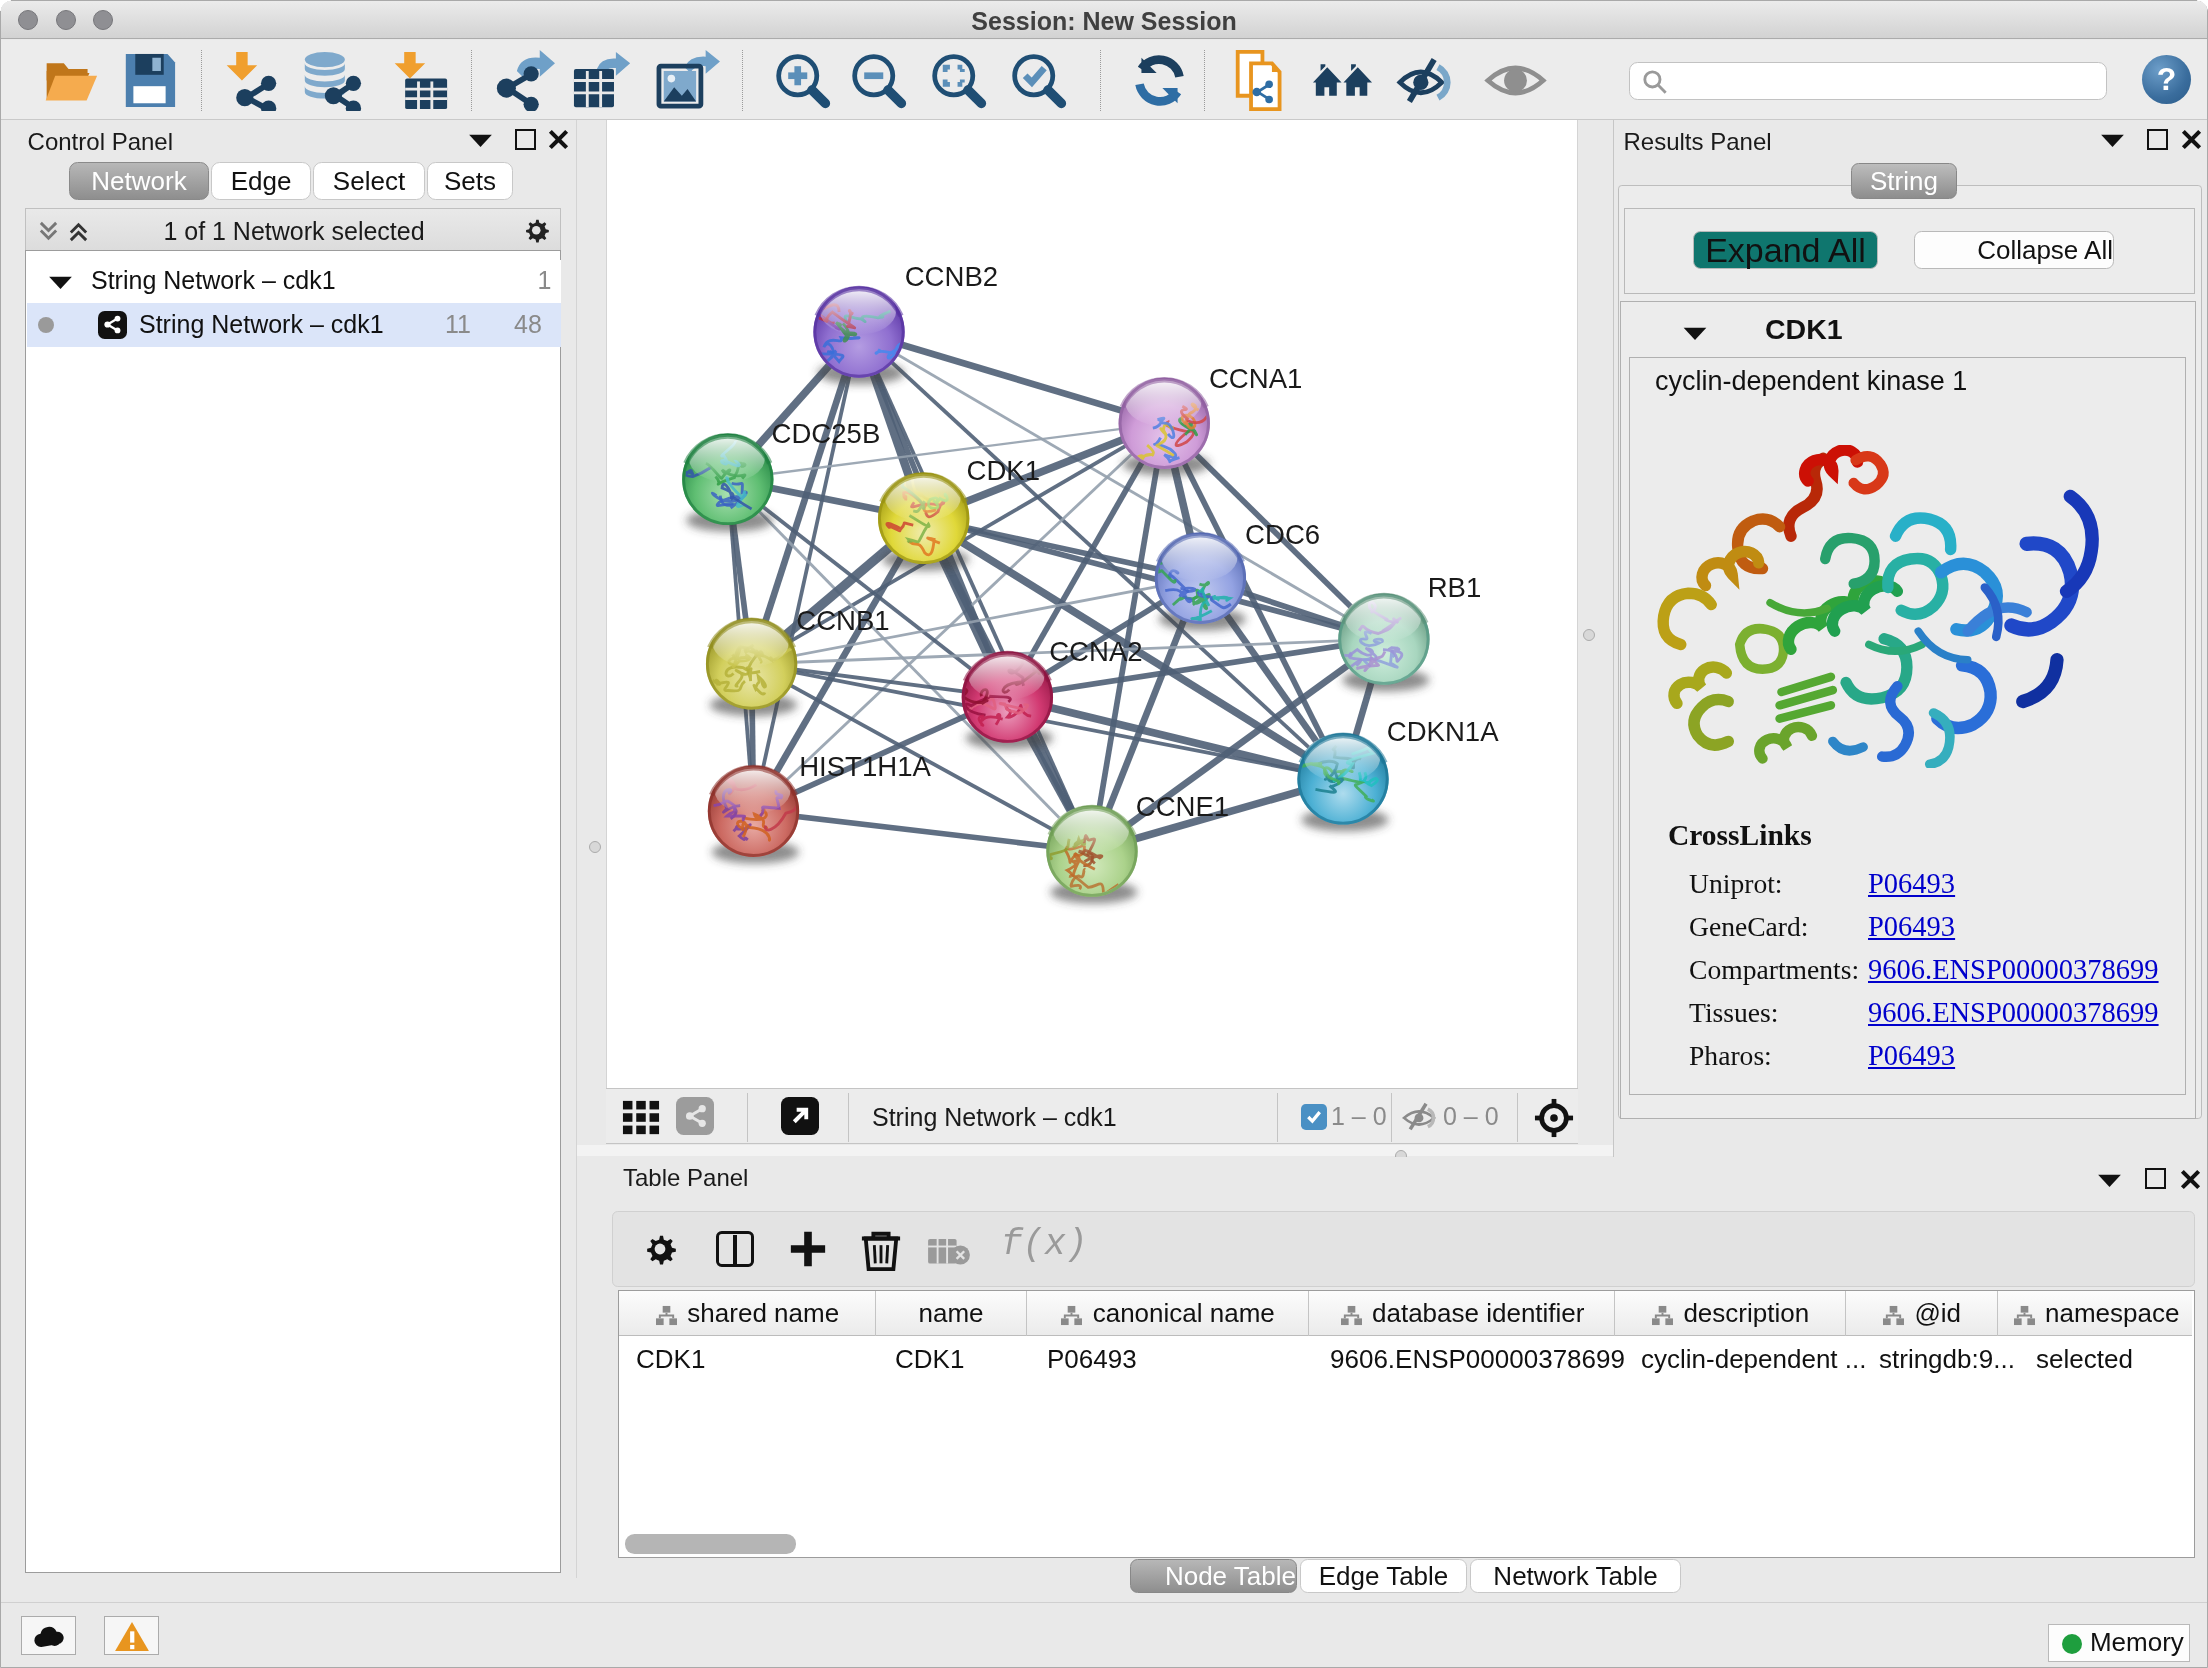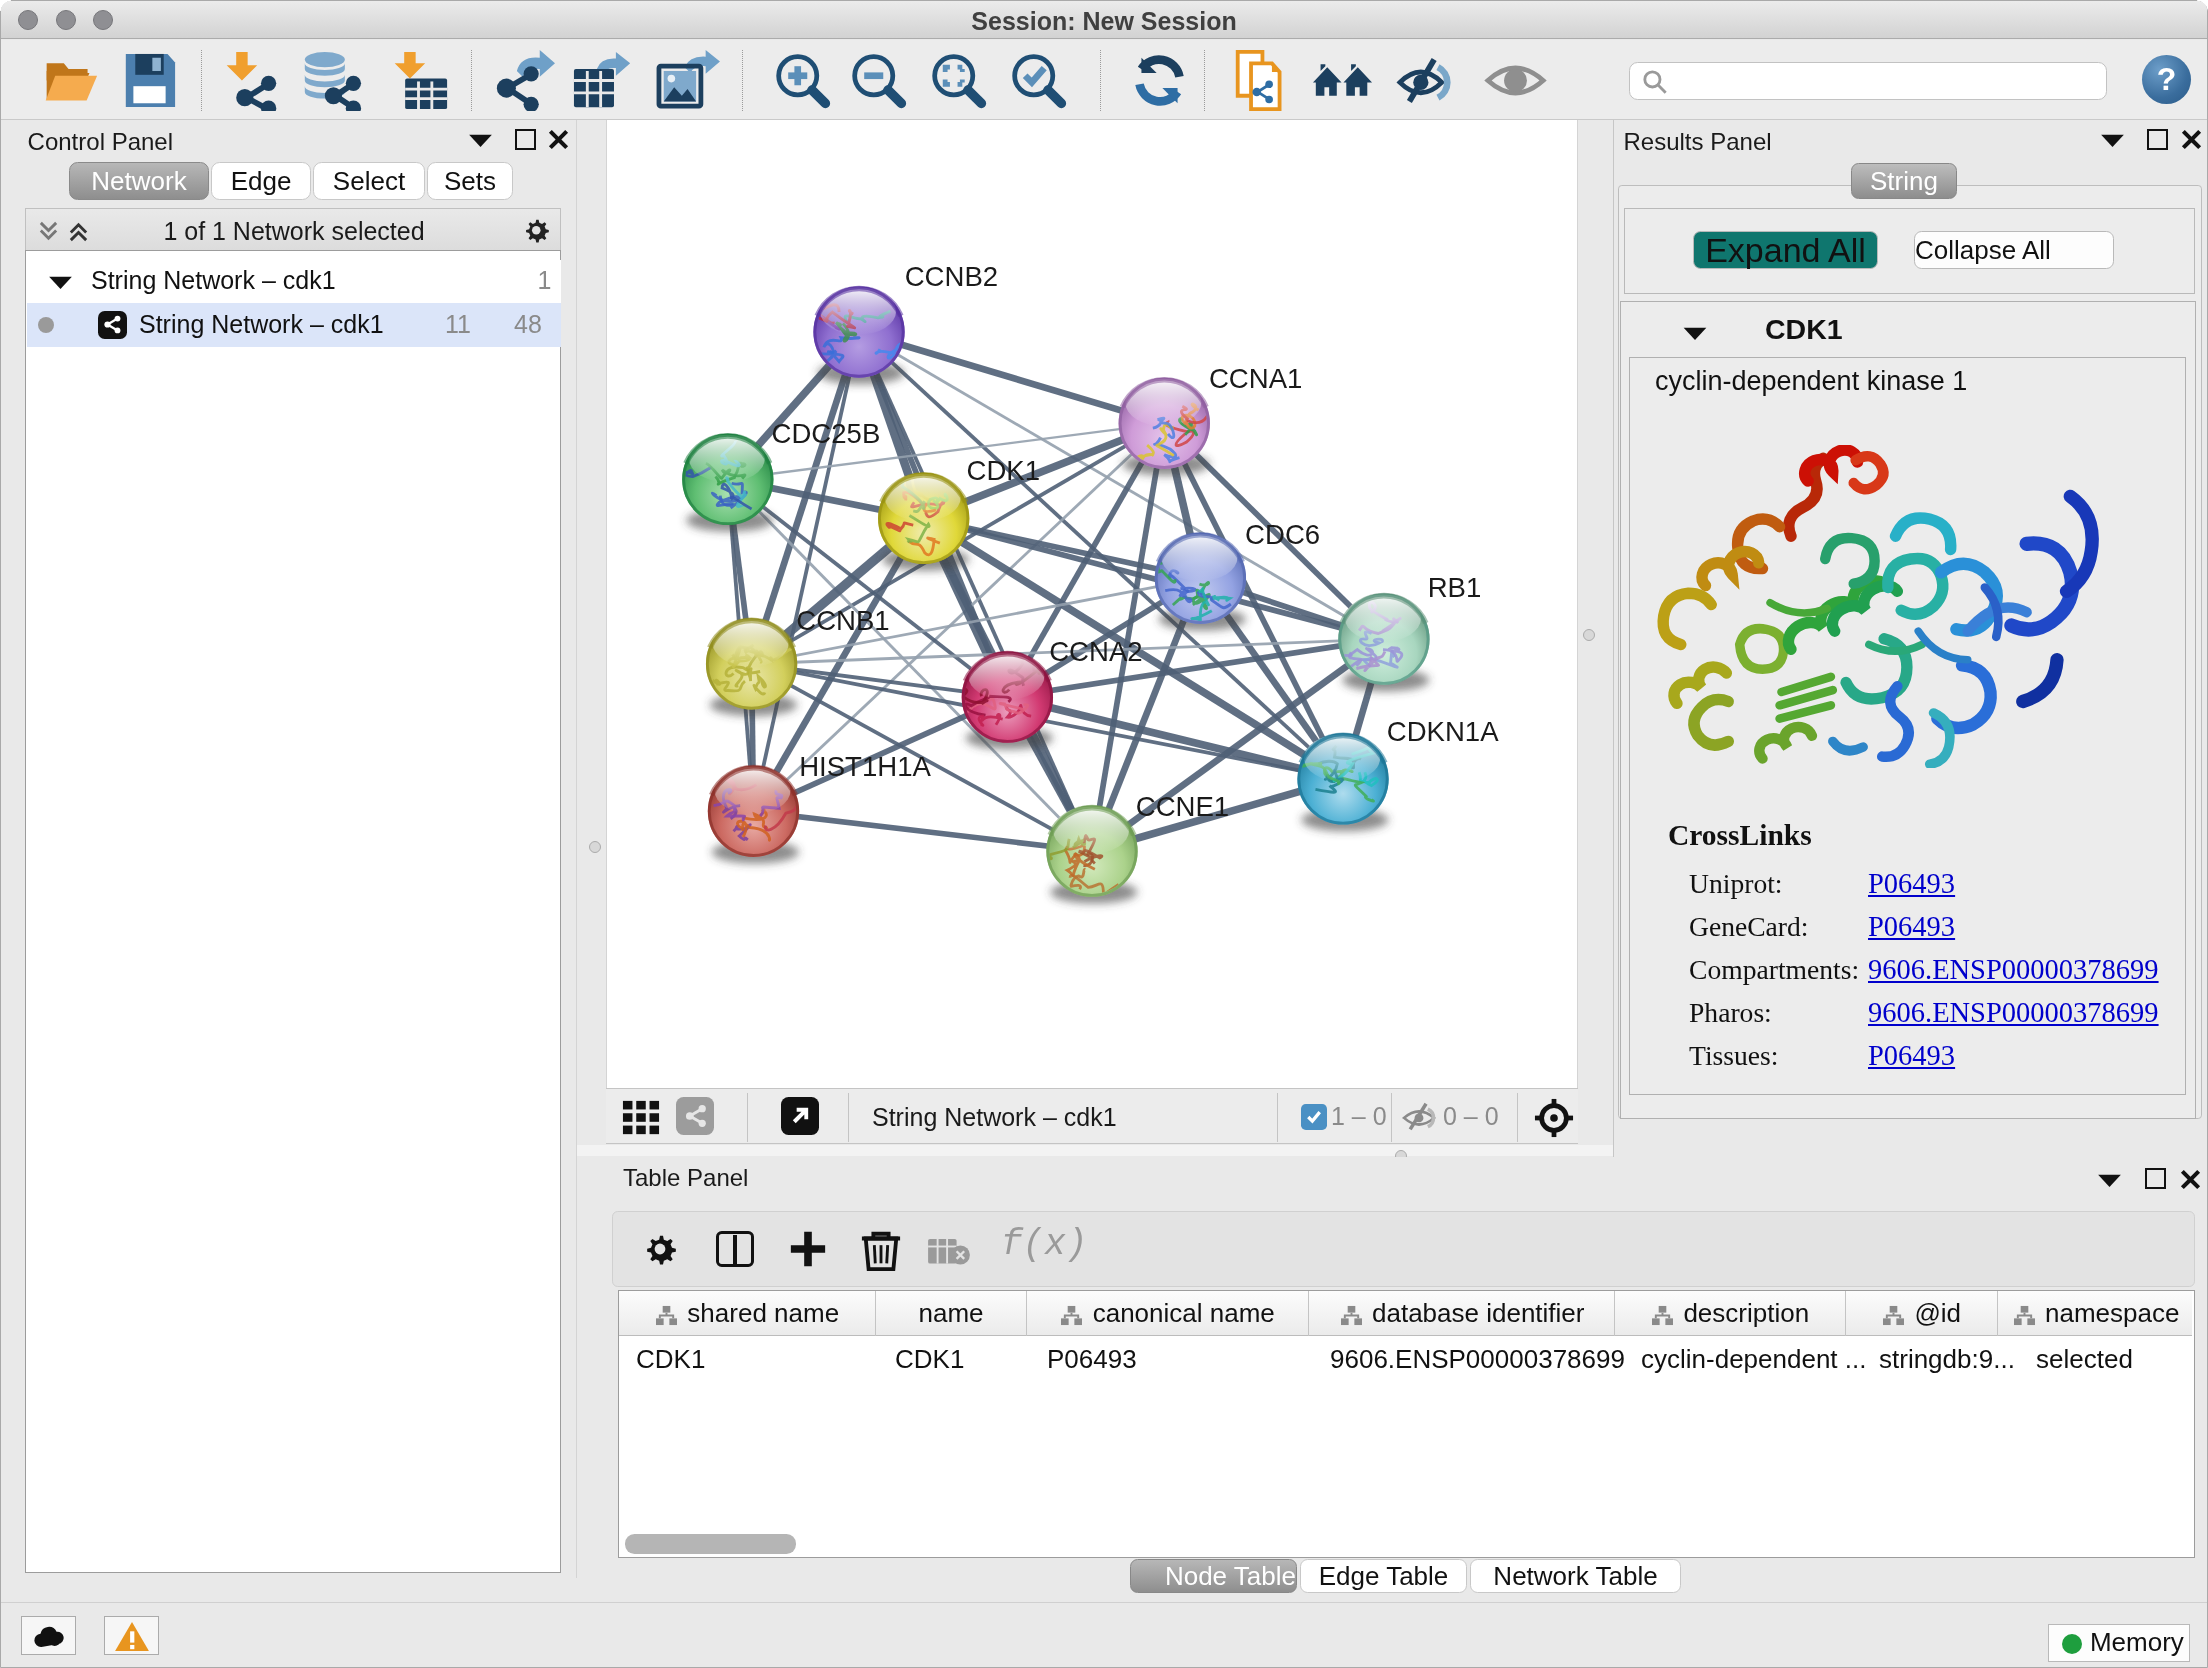--- a/index.html
+++ b/index.html
@@ -673,21 +673,21 @@
       <path d="M1 3 h24 L13 16 Z" fill="#111"></path>
     </svg>
  <div class="abs" style="left:533px;top:8.6px;width:21px;height:21px;border:2.9px solid #111"></div>
  <svg class="abs" style="left:566px;top:7.6px" width="23" height="23" viewBox="0 0 24 24">
       <path d="M2 5 L5 2 12 9 19 2 22 5 15 12 22 19 19 22 12 15 5 22 2 19 9 12 Z" fill="#111"></path>
     </svg>
  <div class="abs" style="left:3.8px;top:65px;width:584px;height:934px;background:#ececec;border:1px solid #bdbdbd;border-radius:3.8px"></div>
  <div class="abs" style="left:237px;top:43px;width:106px;height:36px;border-radius:7.6px;background:linear-gradient(#bdbdbd,#8d8d8d);border:1px solid #888;color:#fff;font-size:26px;text-align:center;line-height:34px">String</div>
  <div class="abs" style="left:9.5px;top:88px;width:571px;height:86px;background:#ececec;border:1px solid #b9b9b9"></div>
  <div class="abs" style="left:79px;top:111px;width:185px;height:38px;background:#0f766e;border:1px solid #b9b9b9;border-radius:7.6px;font-size:34px;text-align:center;line-height:36px;color:#111">Expand All</div>
- <div class="abs" style="left:300px;top:111px;width:200px;height:38px;background:#fdfdfd;border:1px solid #b9b9b9;border-radius:7.6px;font-size:26px;text-align:left;line-height:36px;color:#111">Collapse All</div>
+ <div class="abs" style="left:300px;top:111px;width:200px;height:38px;background:#fdfdfd;border:1px solid #b9b9b9;border-radius:7.6px;font-size:26px;text-align:right;line-height:36px;color:#111">Collapse All</div>
  <div class="abs" style="left:5.7px;top:181px;width:576px;height:818px;background:#ececec;border:1px solid #b0b0b0"></div>
  <svg class="abs" style="left:68px;top:205px" width="26" height="17" viewBox="0 0 26 18">
       <path d="M1 3 h24 L13 16 Z" fill="#111"></path>
     </svg>
  <div class="abs" style="left:151px;top:193px;font-size:28.5px;font-weight:bold;color:#111">CDK1</div>
  <div class="abs" style="left:15px;top:237px;width:557px;height:738px;background:#ececec;border:1px solid #b0b0b0"></div>
  <div class="abs" style="left:41px;top:246px;font-size:27px;color:#111">cyclin-dependent kinase 1</div>
  <svg class="abs" style="left:34px;top:325px" width="457" height="323" viewBox="0 0 480 340">
   <g fill="none" stroke-linecap="round">
    <path d="M150 96 q-8 -20 12 -30 q20 -10 14 -28 q-5 -16 8 -24" stroke="#b82808" stroke-width="12"></path>
@@ -720,22 +720,22 @@
    <path d="M232 210 q28 14 56 0" stroke="#2aa878" stroke-width="8"></path>
    <path d="M284 196 q20 30 52 30" stroke="#2a80c8" stroke-width="8"></path>
    <path d="M354 150 q20 22 12 52" stroke="#2a60c8" stroke-width="9"></path>
   </g>
  </svg>
  <div class="abs" style="left:54px;top:699px;font-size:29.5px;font-weight:bold;font-family:'Liberation Serif',serif;color:#111">CrossLinks</div>
  <div class="abs" style="left:75px;top:742px;width:495px;font-size:27.6px;font-family:'Liberation Serif',serif;color:#111;line-height:43px">
   <div>Uniprot:</div>
       <div>GeneCard:</div>
       <div>Compartments:</div>
+      <div>Tissues:</div>
       <div>Pharos:</div>
-      <div>Tissues:</div>
  </div>
  <div class="abs" style="left:254px;top:742px;width:335px;font-size:28.5px;font-family:'Liberation Serif',serif;line-height:43px">
   <div><a class="lnk">P06493</a></div>
       <div><a class="lnk">P06493</a></div>
       <div><a class="lnk">9606.ENSP00000378699</a></div>
       <div><a class="lnk">9606.ENSP00000378699</a></div>
       <div><a class="lnk">P06493</a></div>
  </div>
 </div>
 <div id="tpanel">

